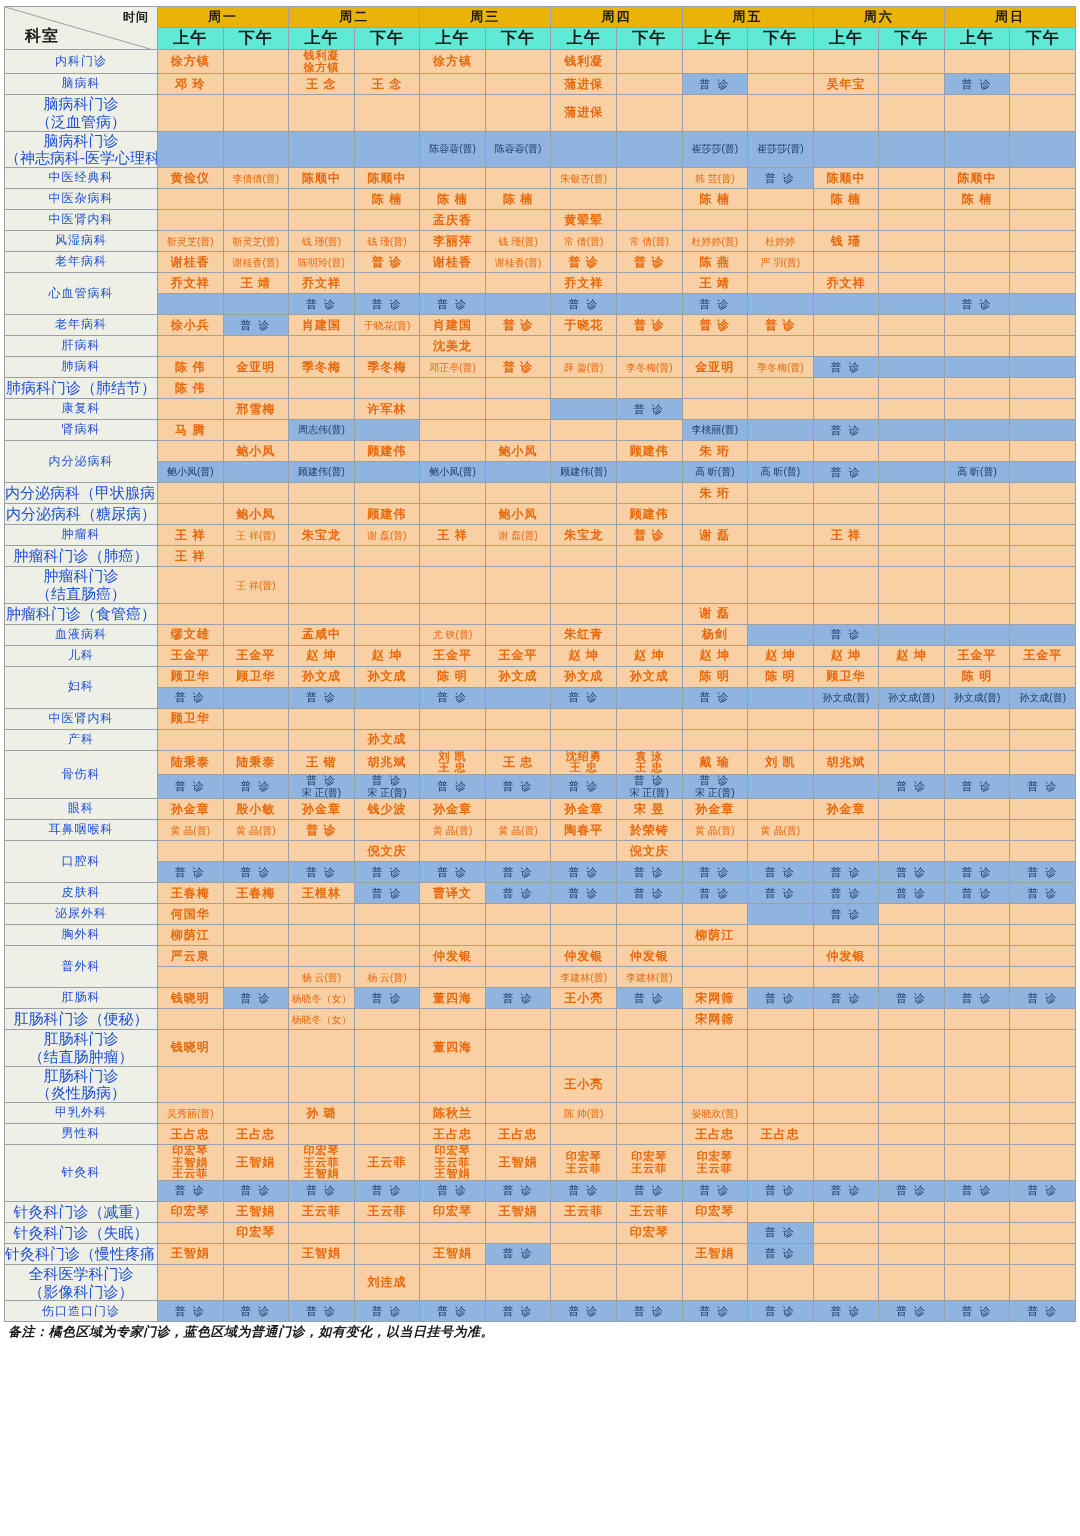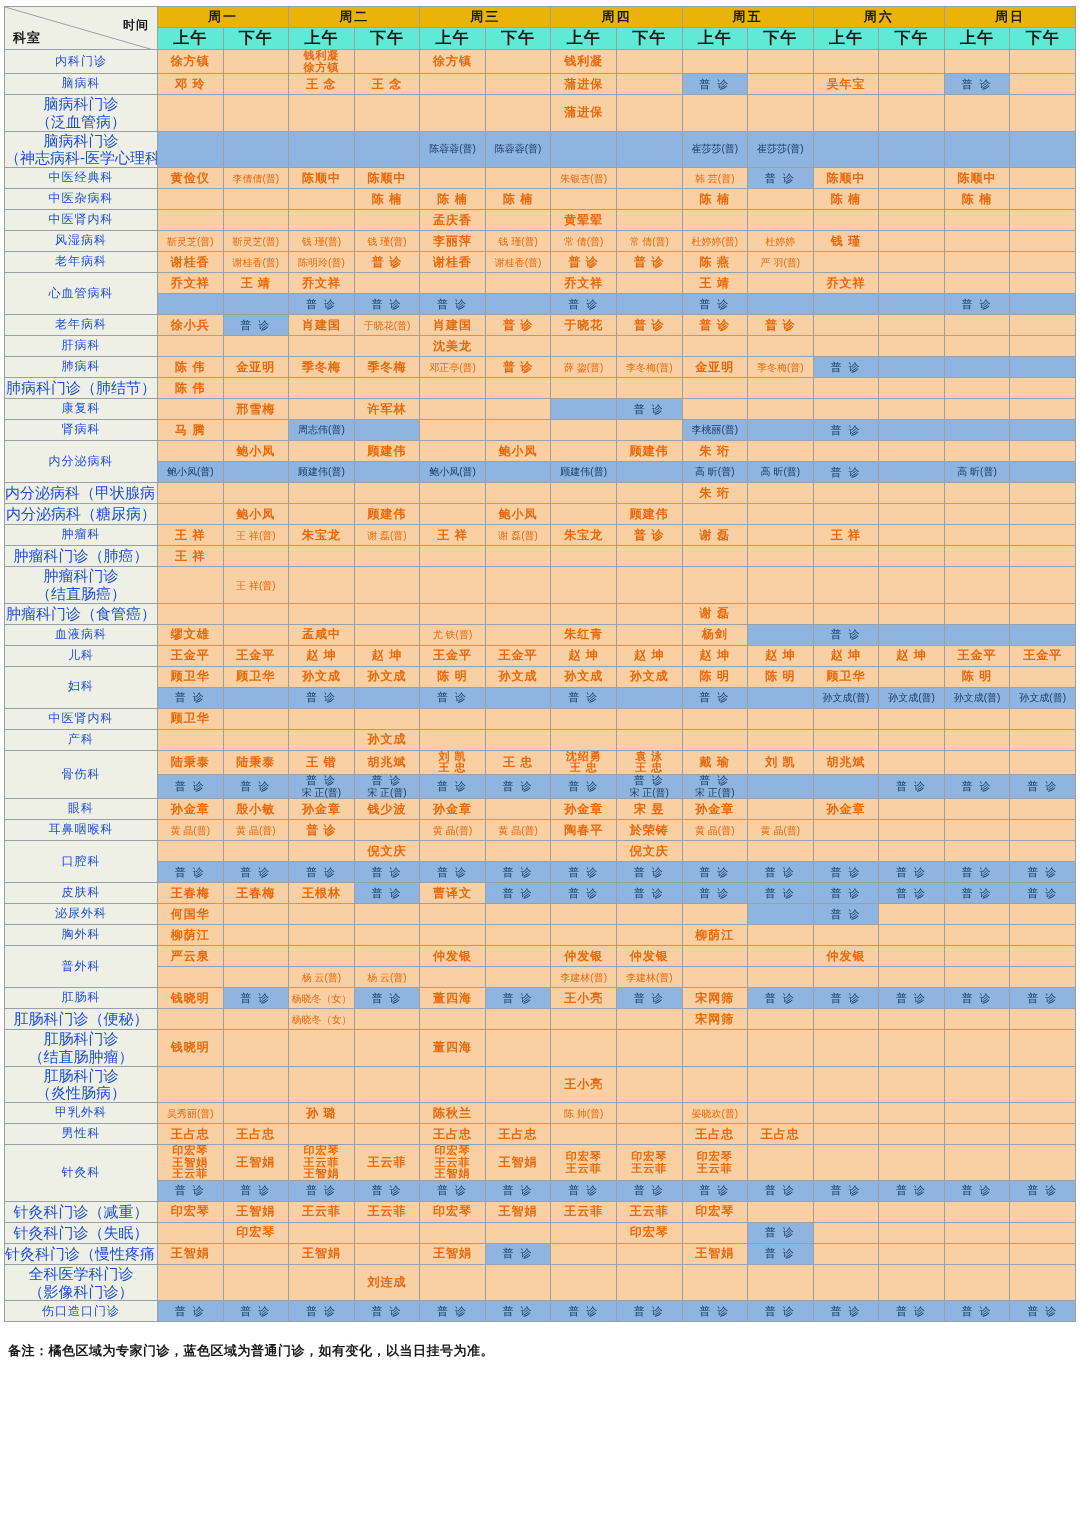--- a/index.html
+++ b/index.html
@@ -49,22 +49,22 @@
     height:22px;
   }
   .corner{
     background:#eef0e6;
     position:relative;
     width:152px;
     height:44px;
     padding:0;
   }
   .corner svg{position:absolute;left:0;top:0;}
-  .corner .t1{position:absolute;right:8px;top:10px;font-size:12px;letter-spacing:1px;}
-  .corner .t2{position:absolute;left:8px;bottom:2px;font-size:13px;letter-spacing:1px;}
+  .corner .t1{position:absolute;right:8px;top:2px;font-size:12px;letter-spacing:1px;}
+  .corner .t2{position:absolute;left:20px;bottom:2px;font-size:16px;letter-spacing:1px;}
   
   td.dept{
     background:#eef0e6;
     font-size:12px;
     letter-spacing:1px;
     color:#1d4ed8;
     width:152px;
     padding:1px 2px;
     white-space:normal;
     line-height:1.15;
@@ -75,22 +75,23 @@
   td.gen{background:#8fb4df;color:#1a3a6b;font-size:11px;letter-spacing:2px;}
   td.empty-o{background:#f9cfa4;}
   td.empty-b{background:#8fb4df;}
   td.exp .small{font-size:10px;font-weight:normal;letter-spacing:0;}
   td.gen .small{font-size:10px;letter-spacing:0;}
   td.multiline{line-height:1.05;font-size:11px;}
   .footer{
     font-family:"DejaVu Serif","Liberation Serif",serif;
     font-size:13px;
     font-weight:bold;
-    padding:20px 2px 0 4px;
+    padding:1px 2px 0 4px;
     letter-spacing:0.5px;
+    font-style:italic;
   }
 </style>
 </head>
 <body>
 
 <div class="page">
 
   <table class="sched">
     <thead>
       <tr>

